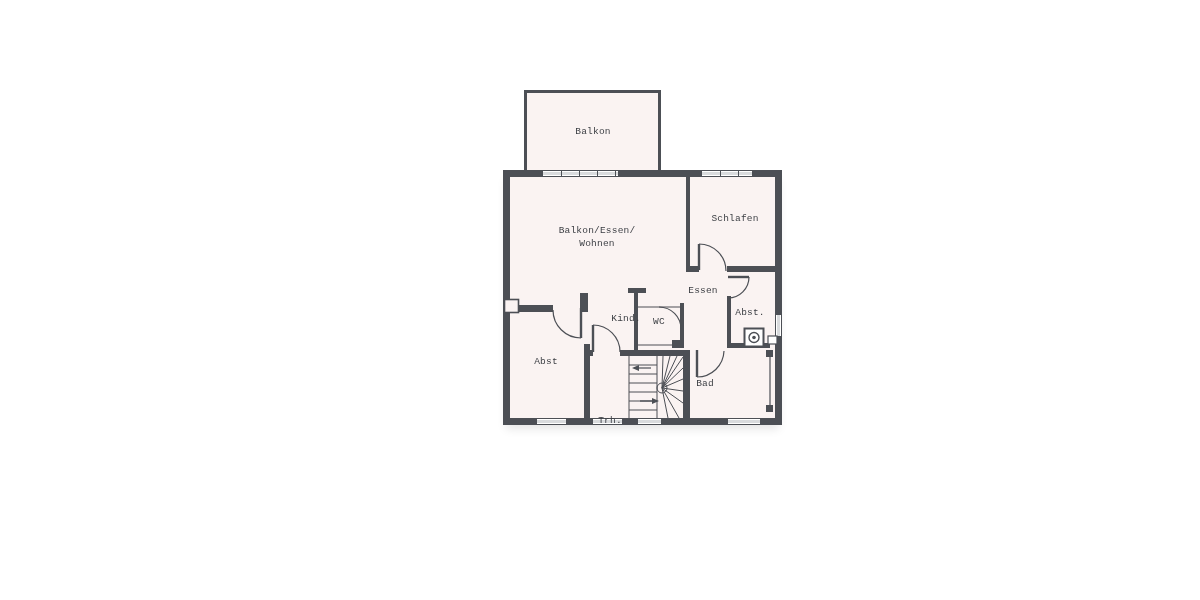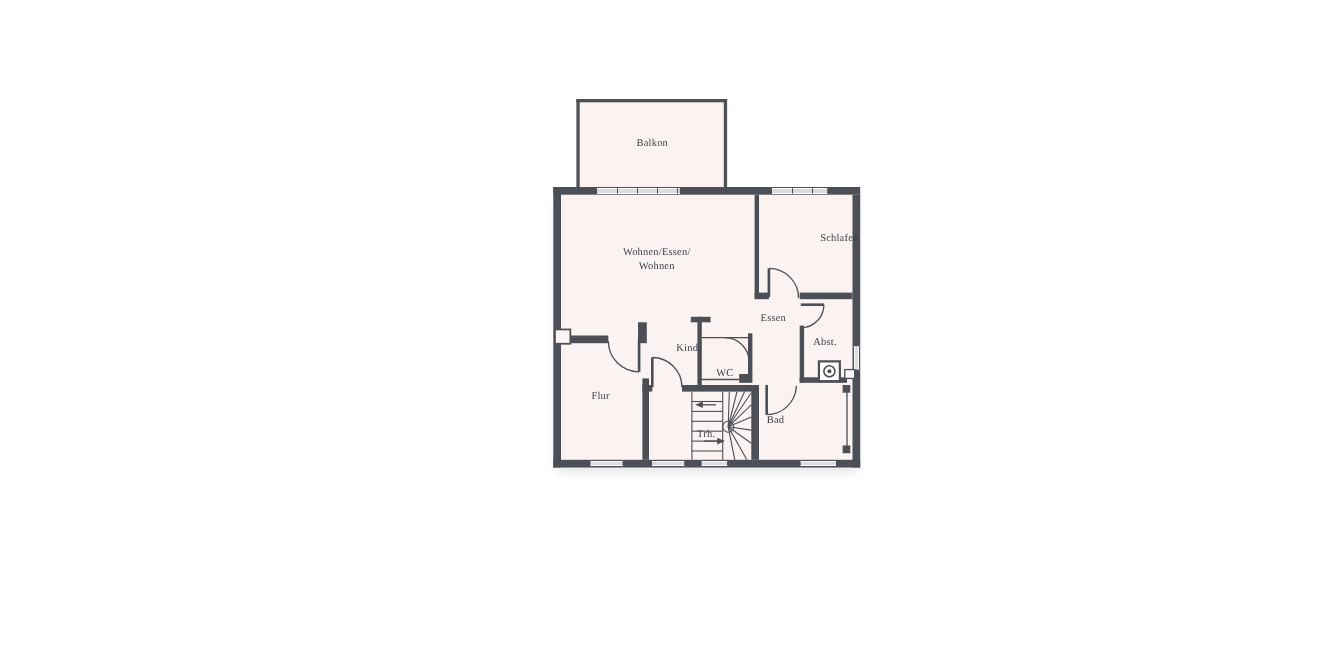--- a/index.html
+++ b/index.html
@@ -4,21 +4,21 @@
 <style>
   :root{
     --wall:#4c4f55;
     --floor:#faf3f2;
     --glass:#d9dbdd;
     --bg:#ffffff;
     --text:#3c3f44;
   }
   html,body{margin:0;padding:0;background:var(--bg);}
   .canvas{position:relative;width:1200px;height:600px;background:var(--bg);overflow:hidden;
-          font-family:Liberation Serif, serif;color:var(--text);}
+          font-family:Liberation Mono, monospace;color:var(--text);}
   .abs{position:absolute;}
   .fill{background:var(--floor);}
   .wall{background:var(--wall);}
   .bwall{background:var(--wall);}
   .plan-shadow{box-shadow:0 7px 9px rgba(0,0,0,.10);}
   
   .hwin{position:absolute;height:7px;
         background:linear-gradient(to bottom,var(--wall) 0 1px,#fff 1px 2px,var(--glass) 2px 5px,#fff 5px 6px,var(--wall) 6px 7px);}
   .hwin.ticks::after{content:"";position:absolute;left:1px;right:1px;top:1px;bottom:1px;
         background:repeating-linear-gradient(to right,transparent 0 17px,var(--wall) 17px 18px);}
@@ -156,24 +156,24 @@
     </g>
 
     <g>
       <rect class="wm-body" x="744.5" y="328.5" width="19" height="18"></rect>
       <circle class="wm-drum" cx="754" cy="337.5" r="5"></circle>
       <circle class="wm-dot" cx="754" cy="337.5" r="1.8"></circle>
     </g>
   </svg>
 
   <span class="lbl" style="left:593px;top:131px;">Balkon</span>
-  <span class="lbl" style="left:597px;top:230px;">Wohnen/Essen/</span>
+  <span class="lbl" style="left:597px;top:230px;">Balkon/Essen/</span>
   <span class="lbl" style="left:597px;top:243px;">Wohnen</span>
-  <span class="lbl" style="left:763px;top:218px;">Schlafen</span>
+  <span class="lbl" style="left:735px;top:218px;">Schlafen</span>
   <span class="lbl" style="left:703px;top:290px;">Essen</span>
   <span class="lbl" style="left:626px;top:318px;">Kind.</span>
-  <span class="lbl" style="left:659px;top:340px;">WC</span>
+  <span class="lbl" style="left:659px;top:321px;">WC</span>
   <span class="lbl" style="left:750px;top:312px;">Abst.</span>
-  <span class="lbl" style="left:546px;top:361px;">Flur</span>
-  <span class="lbl" style="left:610px;top:396px;margin-left:32px;">Trh.</span>
+  <span class="lbl" style="left:546px;top:361px;">Abst</span>
+  <span class="lbl" style="left:610px;top:420px;">Trh.</span>
   <span class="lbl" style="left:705px;top:383px;">Bad</span>
 
 </div>
 
 </body></html>

